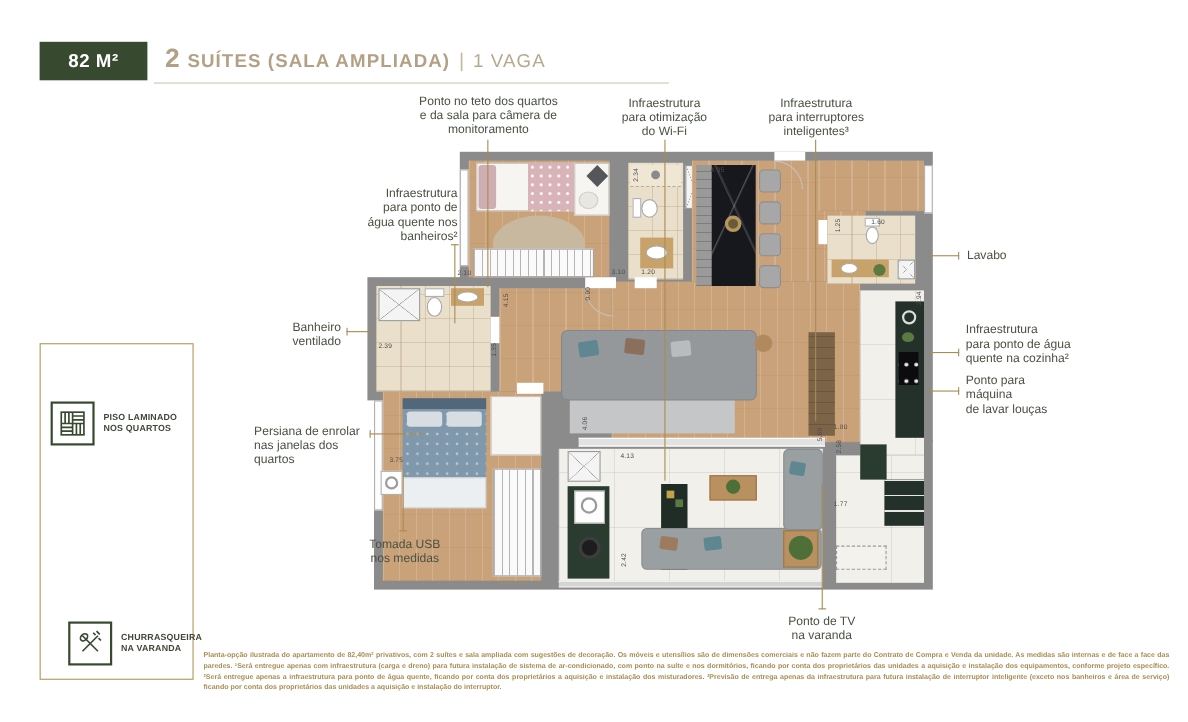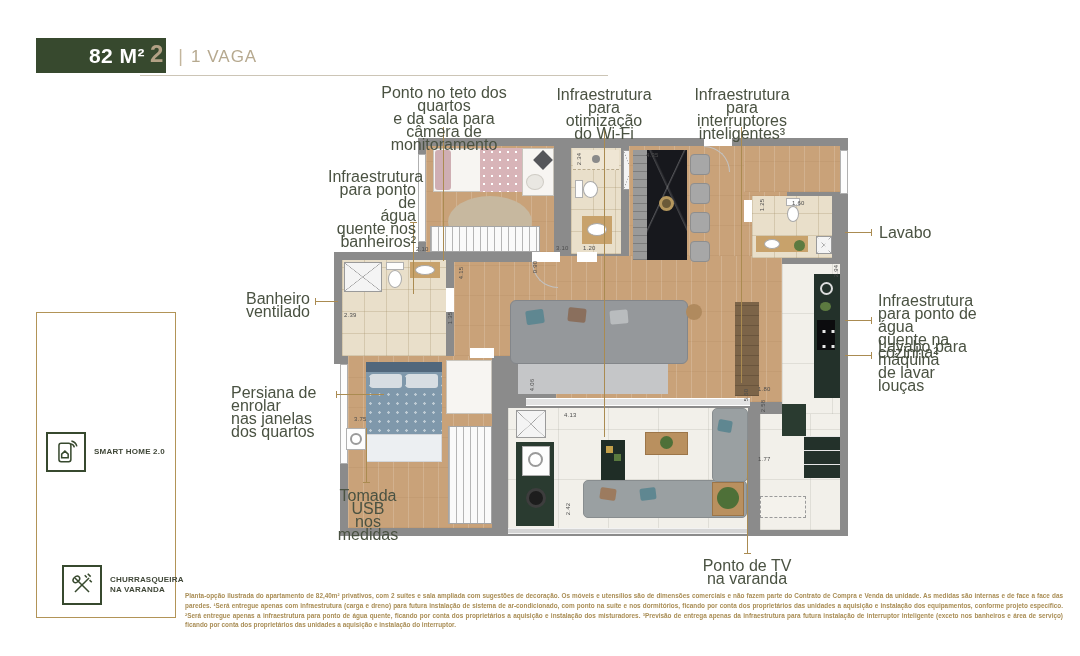--- a/index.html
+++ b/index.html
@@ -1,29 +1,29 @@
 <!DOCTYPE html>
 <html><head>
 <meta charset="utf-8">
 <style>
   html,body{margin:0;padding:0;}
   body{width:1080px;height:656px;position:relative;background:#ffffff;
        font-family:"Liberation Sans",sans-serif;overflow:hidden;}
   .abs{position:absolute;}
   
   .area-badge{left:36px;top:38px;width:98px;height:35px;background:#37492e;color:#fff;
-    display:flex;align-items:center;justify-content:center;font-weight:bold;font-size:21px;letter-spacing:.5px;padding-left:32px;}
+    display:flex;align-items:center;justify-content:center;font-weight:bold;font-size:17px;letter-spacing:.5px;}
   .title-row{left:150px;top:40px;display:flex;align-items:baseline;color:#b3a185;}
   .title-num{font-size:24px;font-weight:bold;margin-right:7px;}
   .title-main{font-size:17px;font-weight:bold;letter-spacing:1px;}
   .title-div{font-size:18px;font-weight:300;color:#c3b69d;margin:0 8px;}
   .title-spec{font-size:17px;font-weight:normal;color:#b6a98f;letter-spacing:1px;}
   .header-rule{left:140px;top:75px;width:468px;height:1px;background:#ccc5b6;}
   
-  .callout{color:#4a5242;font-size:16px;line-height:13px;white-space:pre-line;}
+  .callout{color:#4a5242;font-size:11px;line-height:13px;white-space:pre-line;}
   .ctr{text-align:center;} .rgt{text-align:right;}
   .lnv{width:1px;background:#aa8b51;} .lnh{height:1px;background:#aa8b51;}
   .tkv{width:1px;height:7px;background:#aa8b51;} .tkh{width:7px;height:1px;background:#aa8b51;}
   
   .sidebar{left:36px;top:312px;width:140px;height:306px;border:1px solid #b29457;box-sizing:border-box;background:#fff;}
   .sb-head{position:absolute;left:-1px;top:-1px;width:140px;background:#37492e;color:#fff;text-align:center;
     font-size:11px;font-weight:bold;line-height:14px;padding:6px 0;white-space:pre-line;letter-spacing:.4px;}
   .sb-item{position:absolute;left:9px;width:124px;display:flex;align-items:center;gap:8px;}
   .sb-icon{width:40px;height:40px;border:2px solid #37492e;box-sizing:border-box;flex:0 0 40px;
     display:flex;align-items:center;justify-content:center;}
@@ -57,36 +57,45 @@
   .dim{position:absolute;font-size:6px;color:#4c4c4c;letter-spacing:.2px;}
   .r90{transform:rotate(-90deg);transform-origin:center;}
   .arc{border:1px solid #c2c2c2;background:transparent;}
 </style>
 </head>
 <body>
 
 <div class="abs area-badge">82 M²</div>
 <div class="abs title-row">
   <span class="title-num">2</span>
+  <span class="title-main">SUÍTES (SALA AMPLIADA)</span>
   <span class="title-div">|</span>
   <span class="title-spec">1 VAGA</span>
 </div>
 <div class="abs header-rule"></div>
 
 <div class="abs sidebar">
-  <div class="sb-item" style="top:119px;">
+  <div class="sb-item" style="top:52px;">
     <span class="sb-icon">
       <svg width="26" height="26" viewBox="0 0 24 24" fill="none" stroke="#37492e" stroke-width="1.4">
-        <rect x="5.5" y="4" width="11" height="17" rx="2"></rect>
-        <path d="M8 14 l3-2.8 3 2.8 v3.2 h-6 z"></path>
-        <path d="M16.5 4.5 a4 4 0 0 1 3.2 3.2"></path>
-          <path d="M17 1.8 a6.6 6.6 0 0 1 5 5"></path>
+        <rect x="2.5" y="2.5" width="19" height="19"></rect>
+          <line x1="12" y1="2.5" x2="12" y2="21.5"></line>
+        <line x1="2.5" y1="12" x2="21.5" y2="12"></line>
+          <line x1="5.7" y1="2.5" x2="5.7" y2="12"></line>
+        <line x1="8.9" y1="2.5" x2="8.9" y2="12"></line>
+          <line x1="12" y1="5.7" x2="21.5" y2="5.7"></line>
+        <line x1="12" y1="8.9" x2="21.5" y2="8.9"></line>
+          <line x1="2.5" y1="15.2" x2="12" y2="15.2"></line>
+        <line x1="2.5" y1="18.4" x2="12" y2="18.4"></line>
+          <line x1="15.2" y1="12" x2="15.2" y2="21.5"></line>
+        <line x1="18.4" y1="12" x2="18.4" y2="21.5"></line>
         </svg>
     </span>
-    <span class="sb-label">SMART HOME 2.0</span>
+    <span class="sb-label">PISO LAMINADO
+NOS QUARTOS</span>
   </div>
   <div class="sb-item" style="top:252px;padding-left:16px;">
     <span class="sb-icon">
       <svg width="26" height="26" viewBox="0 0 24 24" fill="none" stroke="#37492e" stroke-width="1.4">
         <line x1="5.5" y1="18.5" x2="18.5" y2="5.5"></line>
         <path d="M14.5 3 l2 2 M21 9.5 l-2-2 M17.3 1.6 l2.7 2.7"></path>
         <line x1="5.5" y1="5.5" x2="18.5" y2="18.5"></line>
         <ellipse cx="6.8" cy="6.8" rx="2.5" ry="3.4" transform="rotate(45 6.8 6.8)"></ellipse>
         </svg>
     </span>
@@ -271,19 +280,19 @@
 <div class="abs callout rgt" style="left:240px;top:292px;width:70px;">Banheiro
 ventilado</div>
 <div class="abs callout" style="left:231px;top:386px;width:104px;">Persiana de enrolar
 nas janelas dos quartos</div>
 <div class="abs callout ctr" style="left:328px;top:489px;width:80px;">Tomada USB
 nos medidas</div>
 <div class="abs callout" style="left:879px;top:226px;width:60px;">Lavabo</div>
 <div class="abs callout" style="left:878px;top:294px;width:118px;">Infraestrutura
 para ponto de água
 quente na cozinha²</div>
-<div class="abs callout" style="left:878px;top:340px;width:105px;">Lavabo para
+<div class="abs callout" style="left:878px;top:340px;width:105px;">Ponto para
 máquina
 de lavar louças</div>
 <div class="abs callout ctr" style="left:702px;top:559px;width:90px;">Ponto de TV
 na varanda</div>
 
 <p class="abs disclaimer">Planta-opção ilustrada do apartamento de 82,40m² privativos, com 2 suítes e sala ampliada com sugestões de decoração. Os móveis e utensílios são de dimensões comerciais e não fazem parte do Contrato de Compra e Venda da unidade. As medidas são internas e de face a face das paredes. ¹Será entregue apenas com infraestrutura (carga e dreno) para futura instalação de sistema de ar-condicionado, com ponto na suíte e nos dormitórios, ficando por conta dos proprietários das unidades a aquisição e instalação dos equipamentos, conforme projeto específico. ²Será entregue apenas a infraestrutura para ponto de água quente, ficando por conta dos proprietários a aquisição e instalação dos misturadores. ³Previsão de entrega apenas da infraestrutura para futura instalação de interruptor inteligente (exceto nos banheiros e área de serviço) ficando por conta dos proprietários das unidades a aquisição e instalação do interruptor.</p>
 
 </body></html>

